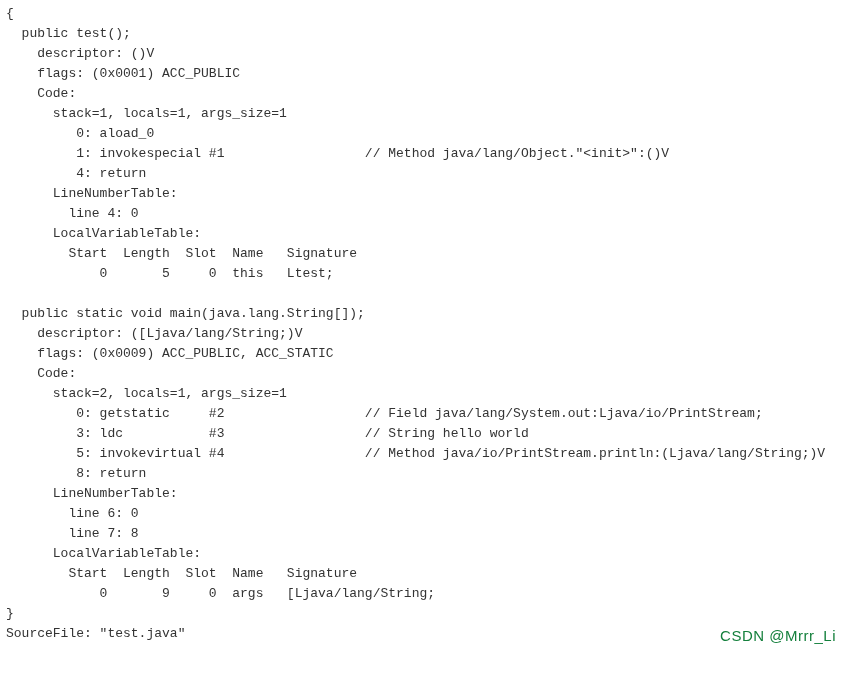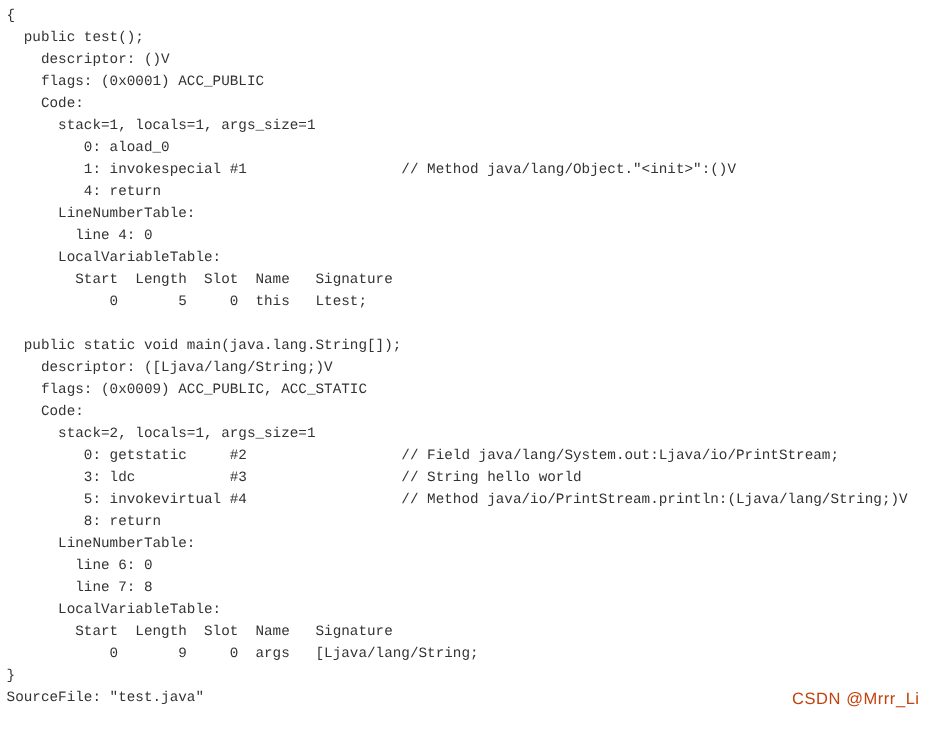--- a/index.html
+++ b/index.html
@@ -16,21 +16,21 @@
     overflow: hidden;
   }
   .code-container {
     white-space: pre;
     padding: 4px 6px;
   }
   .watermark {
     position: absolute;
     right: 18px;
     bottom: 28px;
-    color: #c2410c;
+    color: #15803d;
     font-family: Arial, sans-serif;
     font-size: 15px;
     letter-spacing: 0.5px;
     pointer-events: none;
   }
 </style>
 </head>
 <body>
 
 <div class="code-container"><div>{</div><div>  public test();</div><div>    descriptor: ()V</div><div>    flags: (0x0001) ACC_PUBLIC</div><div>    Code:</div><div>      stack=1, locals=1, args_size=1</div><div>         0: aload_0</div><div>         1: invokespecial #1                  // Method java/lang/Object."&lt;init&gt;":()V</div><div>         4: return</div><div>      LineNumberTable:</div><div>        line 4: 0</div><div>      LocalVariableTable:</div><div>        Start  Length  Slot  Name   Signature</div><div>            0       5     0  this   Ltest;</div><div>&nbsp;</div><div>  public static void main(java.lang.String[]);</div><div>    descriptor: ([Ljava/lang/String;)V</div><div>    flags: (0x0009) ACC_PUBLIC, ACC_STATIC</div><div>    Code:</div><div>      stack=2, locals=1, args_size=1</div><div>         0: getstatic     #2                  // Field java/lang/System.out:Ljava/io/PrintStream;</div><div>         3: ldc           #3                  // String hello world</div><div>         5: invokevirtual #4                  // Method java/io/PrintStream.println:(Ljava/lang/String;)V</div><div>         8: return</div><div>      LineNumberTable:</div><div>        line 6: 0</div><div>        line 7: 8</div><div>      LocalVariableTable:</div><div>        Start  Length  Slot  Name   Signature</div><div>            0       9     0  args   [Ljava/lang/String;</div><div>}</div><div>SourceFile: "test.java"</div></div>

